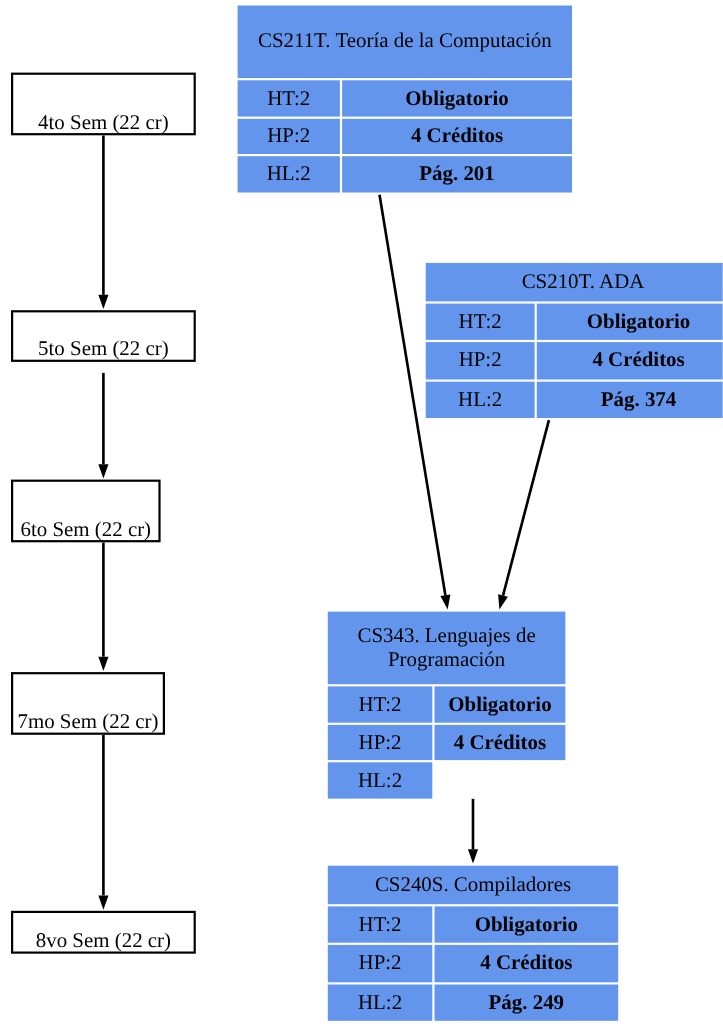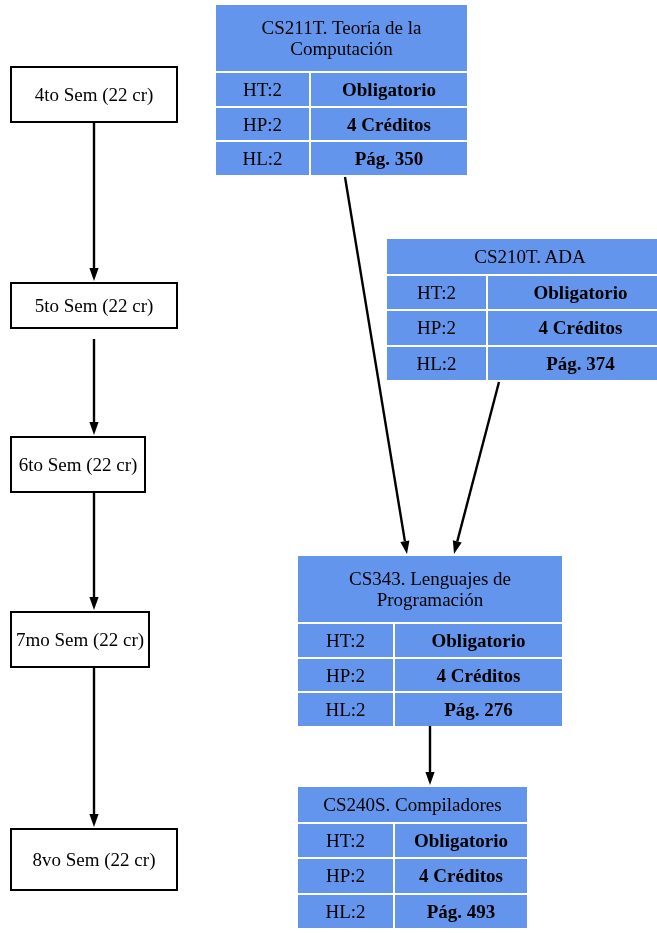--- a/index.html
+++ b/index.html
@@ -31,21 +31,21 @@
     pointer-events: none;
   }
 
   
   .sem-node {
     position: absolute;
     box-sizing: border-box;
     border: 2px solid #000000;
     background: #ffffff;
     display: flex;
-    align-items: center;
+    align-items: flex-end;
     justify-content: center;
   }
   .sem-label {
     font-size: 19px;
     color: #000000;
     line-height: 1;
     white-space: nowrap;
   }
 
   
@@ -122,81 +122,80 @@
   </div>
   <div class="sem-node" id="node-sem5" style="left: 10px; top: 282px; width: 168px; height: 47px;">
     <span class="sem-label">5to Sem (22 cr)</span>
   </div>
   <div class="sem-node" id="node-sem6" style="left: 10px; top: 436px; width: 136px; height: 57px;">
     <span class="sem-label">6to Sem (22 cr)</span>
   </div>
   <div class="sem-node" id="node-sem7" style="left: 10px; top: 611px; width: 140px; height: 57px;">
     <span class="sem-label">7mo Sem (22 cr)</span>
   </div>
-  <div class="sem-node" id="node-sem8" style="left: 10px; top: 828px; width: 168px; height: 63px;">
+  <div class="sem-node" id="node-sem8" style="left: 10px; top: 828px; width: 168px; height: 39px;">
     <span class="sem-label">8vo Sem (22 cr)</span>
   </div>
 
-  <div class="course-node" id="node-cs211t" style="left: 216px; top: 5px; width: 251px; height: 170px;">
+  <div class="course-node" id="node-cs211t" style="left: 216px; top: 5px; width: 304px; height: 170px; justify-content: flex-end;">
     <div class="course-title" style="height: 66px; flex: 0 0 66px;">CS211T. Teoría de la Computación</div>
     <div class="course-row">
       <div class="cell cell-left" style="width: 93px; flex: 0 0 93px;">HT:2</div>
       <div class="cell cell-right">Obligatorio</div>
     </div>
     <div class="course-row">
       <div class="cell cell-left" style="width: 93px; flex: 0 0 93px;">HP:2</div>
       <div class="cell cell-right">4 Créditos</div>
     </div>
     <div class="course-row">
       <div class="cell cell-left" style="width: 93px; flex: 0 0 93px;">HL:2</div>
-      <div class="cell cell-right">Pág. 350</div>
+      <div class="cell cell-right">Pág. 201</div>
     </div>
   </div>
 
   <div class="course-node" id="node-cs210t" style="left: 387px; top: 239px; width: 286px; height: 141px;">
     <div class="course-title" style="height: 35px; flex: 0 0 35px;">CS210T. ADA</div>
     <div class="course-row">
       <div class="cell cell-left" style="width: 99px; flex: 0 0 99px;">HT:2</div>
       <div class="cell cell-right">Obligatorio</div>
     </div>
     <div class="course-row">
       <div class="cell cell-left" style="width: 99px; flex: 0 0 99px;">HP:2</div>
       <div class="cell cell-right">4 Créditos</div>
     </div>
     <div class="course-row">
       <div class="cell cell-left" style="width: 99px; flex: 0 0 99px;">HL:2</div>
       <div class="cell cell-right">Pág. 374</div>
     </div>
   </div>
 
-  <div class="course-node" id="node-cs343" style="left: 298px; top: 556px; width: 264px; height: 170px;">
+  <div class="course-node" id="node-cs343" style="left: 298px; top: 556px; width: 216px; height: 170px;">
     <div class="course-title" style="height: 66px; flex: 0 0 66px;">CS343. Lenguajes de Programación</div>
     <div class="course-row">
       <div class="cell cell-left" style="width: 95px; flex: 0 0 95px;">HT:2</div>
       <div class="cell cell-right">Obligatorio</div>
     </div>
     <div class="course-row">
       <div class="cell cell-left" style="width: 95px; flex: 0 0 95px;">HP:2</div>
       <div class="cell cell-right">4 Créditos</div>
     </div>
     <div class="course-row">
       <div class="cell cell-left" style="width: 95px; flex: 0 0 95px;">HL:2</div>
-      <div class="cell cell-right">Pág. 276</div>
-    </div>
-  </div>
-
-  <div class="course-node" id="node-cs240s" style="left: 298px; top: 787px; width: 229px; height: 141px;">
+    </div>
+  </div>
+
+  <div class="course-node" id="node-cs240s" style="left: 298px; top: 787px; width: 264px; height: 141px;">
     <div class="course-title" style="height: 35px; flex: 0 0 35px;">CS240S. Compiladores</div>
     <div class="course-row">
       <div class="cell cell-left" style="width: 95px; flex: 0 0 95px;">HT:2</div>
       <div class="cell cell-right">Obligatorio</div>
     </div>
     <div class="course-row">
       <div class="cell cell-left" style="width: 95px; flex: 0 0 95px;">HP:2</div>
       <div class="cell cell-right">4 Créditos</div>
     </div>
     <div class="course-row">
       <div class="cell cell-left" style="width: 95px; flex: 0 0 95px;">HL:2</div>
-      <div class="cell cell-right">Pág. 493</div>
+      <div class="cell cell-right">Pág. 249</div>
     </div>
   </div>
 
 </div>
 
 </body></html>

